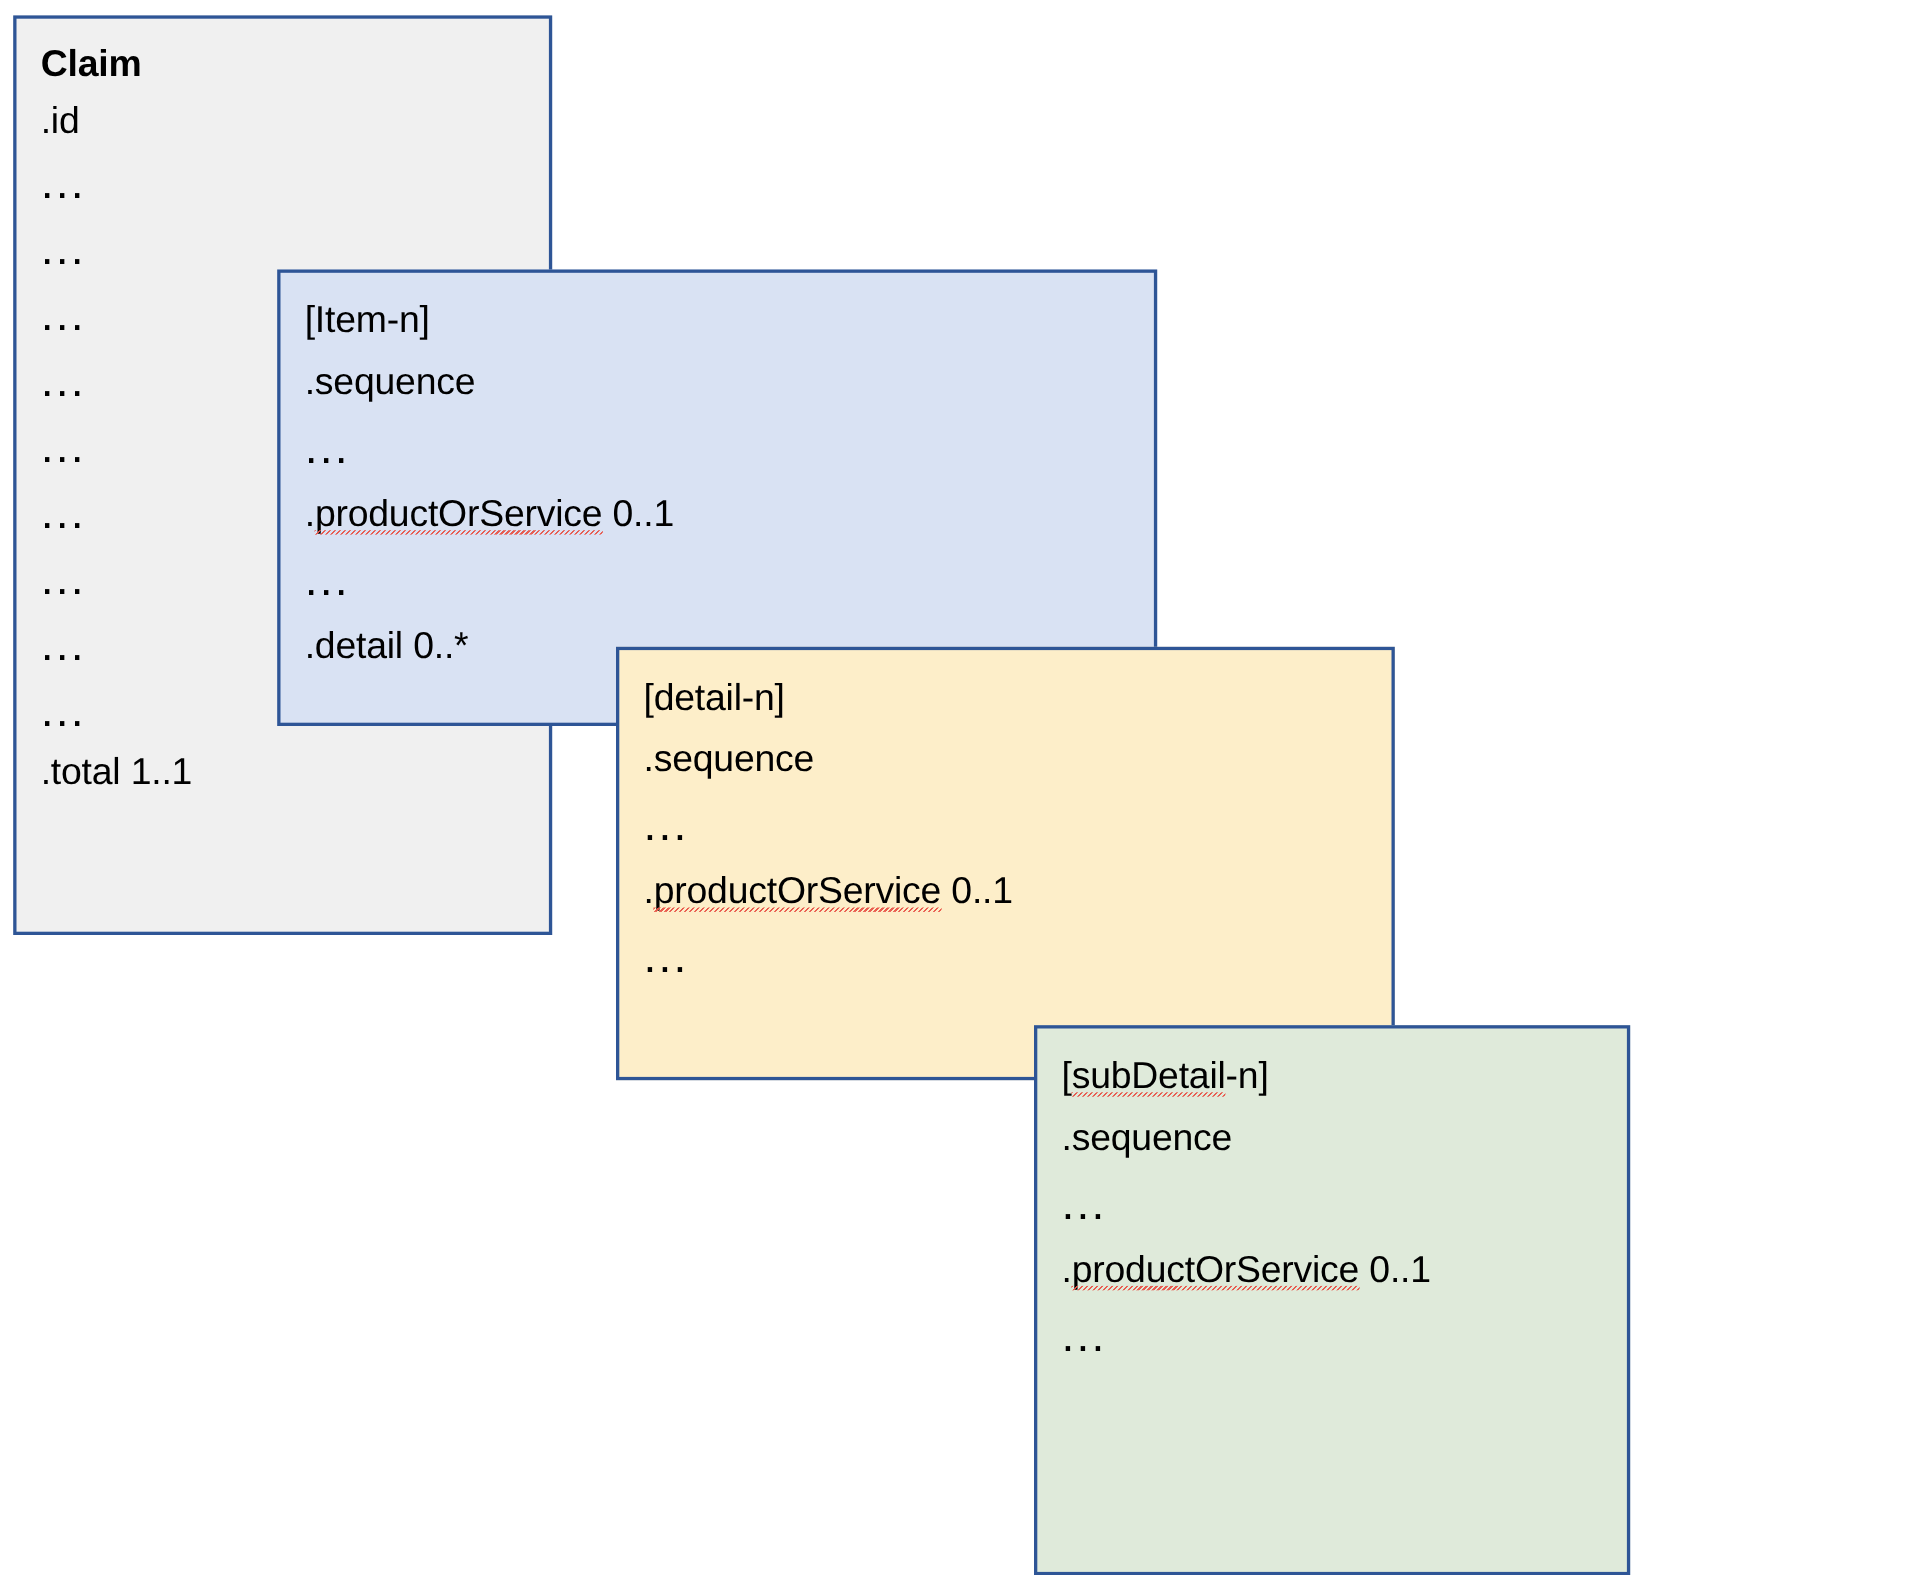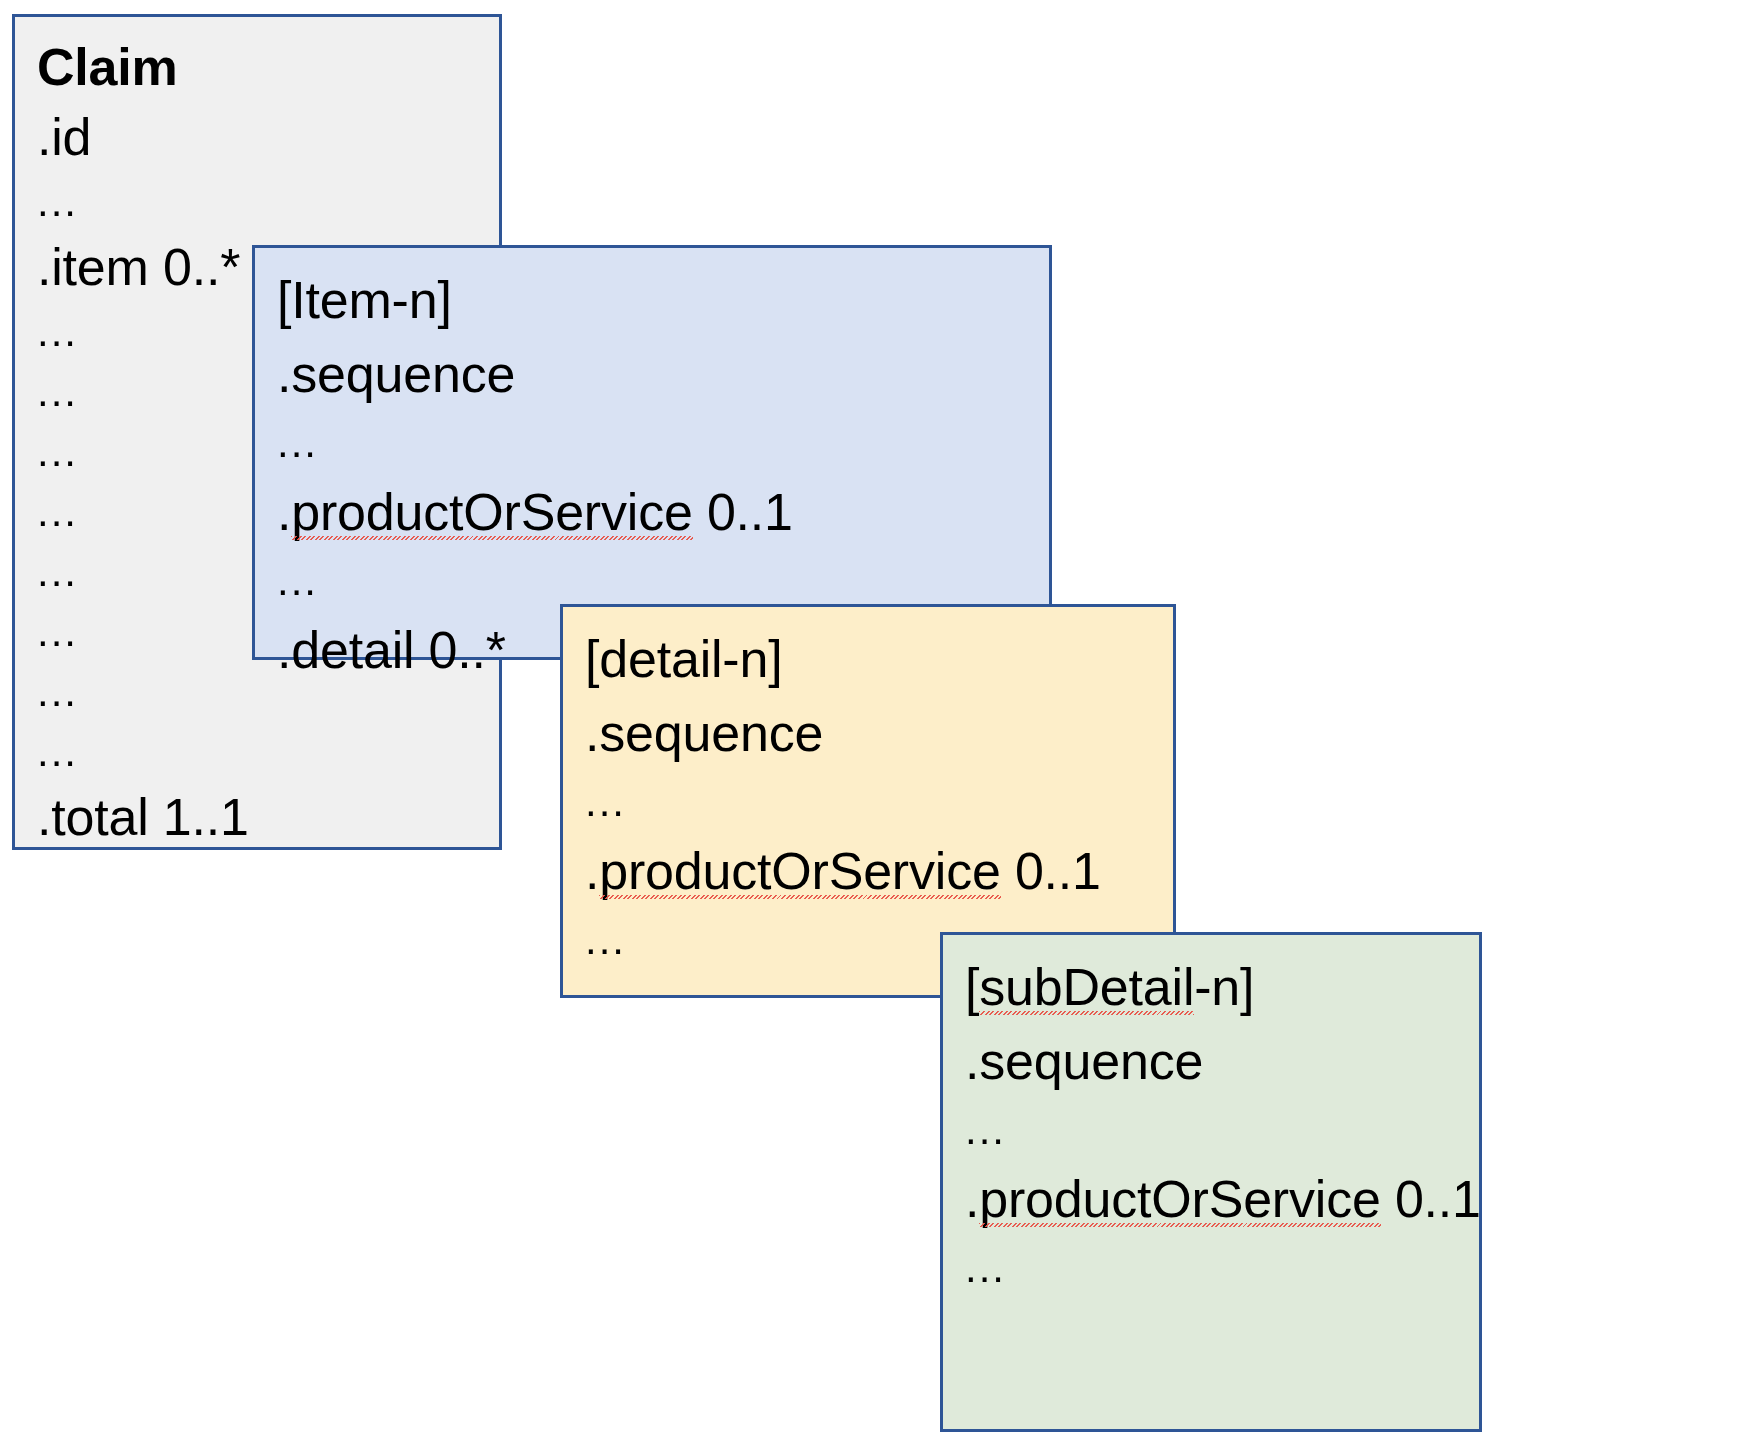--- a/index.html
+++ b/index.html
@@ -20,21 +20,21 @@
     overflow: hidden;
   }
   .entity-box {
     position: absolute;
     box-sizing: border-box;
     border: 3px solid #2e5596;
     padding: 22px 0 0 22px;
   }
   .entity-box .line {
     display: block;
-    font-size: 52px;
+    font-size: 34px;
     line-height: 1.0;
     color: #000000;
     white-space: pre;
     letter-spacing: -0.2px;
   }
   
   .entity-box .line + .line { margin-top: 20px; }
   .entity-box .line.title { font-weight: bold; }
   .entity-box .line.ellipsis {
     font-size: 42px;
@@ -55,21 +55,21 @@
     background-image:
       repeating-linear-gradient(135deg,
         #e8564a 0px, #e8564a 1.4px,
         rgba(232,86,74,0) 1.4px, rgba(232,86,74,0) 3.2px);
     opacity: 0.95;
   }
 
   
   #box-claim     { left: 12px;  top: 14px;   width: 490px;  height: 836px;  background: #f0f0f0; z-index: 1; }
   #box-item      { left: 252px; top: 245px;  width: 800px;  height: 415px;  background: #d9e2f3; z-index: 2; }
-  #box-detail    { left: 560px; top: 588px;  width: 616px;  height: 394px;  background: #fdeec9; z-index: 3; margin-top: 16px; }
+  #box-detail    { left: 560px; top: 588px;  width: 708px;  height: 394px;  background: #fdeec9; z-index: 3; }
   #box-subdetail { left: 940px; top: 932px;  width: 542px;  height: 500px;  background: #dfeada; z-index: 4; }
 
   #box-claim  { padding-top: 24px; padding-left: 22px; }
   #box-item   { padding-top: 26px; padding-left: 22px; }
   #box-detail { padding-top: 26px; padding-left: 22px; }
   #box-subdetail { padding-top: 26px; padding-left: 22px; }
 
   
   #box-claim .line + .line { margin-top: 18px; }
   #box-item .line + .line { margin-top: 22px; }
@@ -78,21 +78,20 @@
 </style>
 </head>
 <body>
 
 <div id="canvas">
 
   <div class="entity-box" id="box-claim">
     <span class="line title">Claim</span>
     <span class="line">.id</span>
     <span class="line ellipsis">...</span>
-    <span class="line">.item 0..*</span>
     <span class="line ellipsis">...</span>
     <span class="line ellipsis">...</span>
     <span class="line ellipsis">...</span>
     <span class="line ellipsis">...</span>
     <span class="line ellipsis">...</span>
     <span class="line ellipsis">...</span>
     <span class="line ellipsis">...</span>
     <span class="line ellipsis">...</span>
     <span class="line">.total 1..1</span>
   </div>

